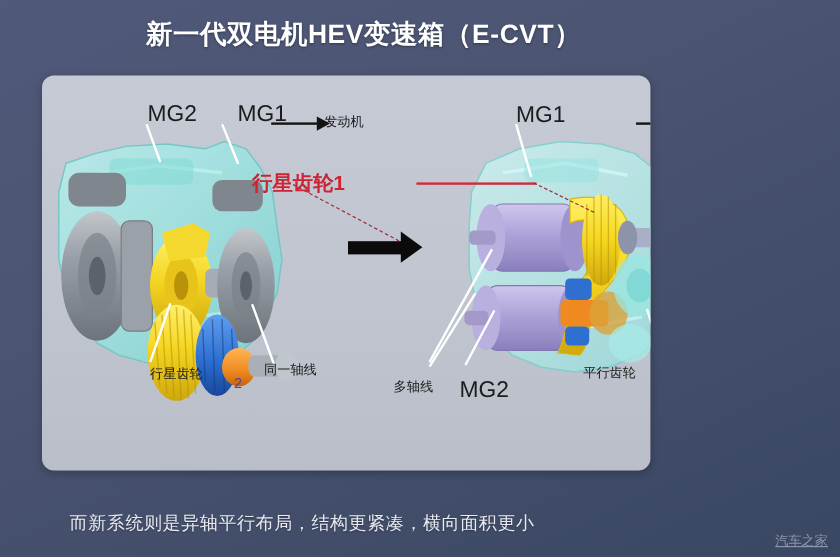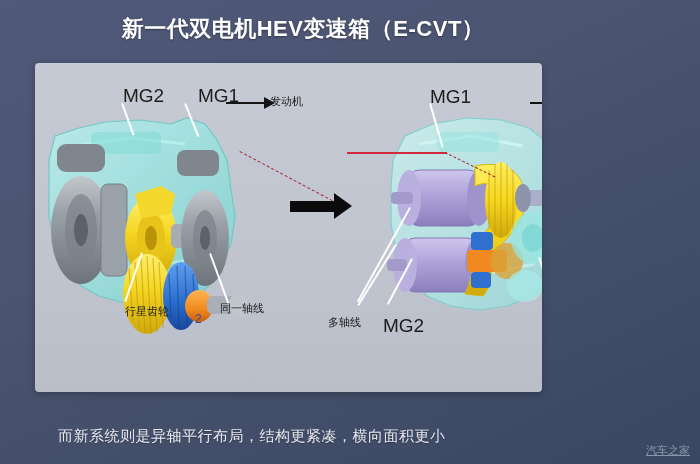--- a/index.html
+++ b/index.html
@@ -16,21 +16,21 @@
   .title{
     position:absolute;left:0;top:14px;width:606px;text-align:center;
     color:#ffffff;font-size:22px;font-weight:bold;letter-spacing:.5px;
     text-shadow:0 1px 2px rgba(0,0,0,.35);
   }
 
   
   .panel{
     position:absolute;left:35px;top:63px;width:507px;height:329px;
     background:linear-gradient(180deg,#c6cad4 0%,#c1c5cf 55%,#b9bec9 100%);
-    border-radius:4px;
+    border-radius:10px;
     box-shadow:0 2px 7px rgba(0,0,0,.25);
     overflow:hidden;
   }
 
   
   .diagram{position:absolute;}
   .diagram svg{display:block;}
 
   
   .lbl{
@@ -248,24 +248,26 @@
     <div class="reddash" style="left:205px;top:88px;width:105px;transform:rotate(28deg);"></div>
     <div class="reddash" style="left:410px;top:89px;width:56px;transform:rotate(26deg);"></div>
 
     <div class="lbl big" style="left:88px;top:22px;">MG2</div>
     <div class="lbl big" style="left:163px;top:22px;">MG1</div>
 
     <div class="lbl cn" style="left:90px;top:241px;text-align:right;">行星齿轮</div>
     <div class="lbl sub" style="left:160px;top:249px;">2</div>
     <div class="lbl cn" style="left:185px;top:238px;">同一轴线</div>
 
+    <div class="lbl red" style="left:175px;top:78px;">行星齿轮1</div>
 
     <div class="lbl big" style="left:395px;top:23px;">MG1</div>
     <div class="lbl cn" style="left:293px;top:252px;">多轴线</div>
     <div class="lbl big" style="left:348px;top:252px;">MG2</div>
+    <div class="lbl cn" style="left:451px;top:240px;">平行齿轮</div>
 
     <div class="engarrow" style="left:191px;top:33px;width:52px;">
       <div class="shaft"></div>
         <div class="head"></div>
     </div>
     <div class="lbl cn" style="left:235px;top:31px;">发动机</div>
 
     <div class="engarrow" style="left:495px;top:33px;width:52px;">
       <div class="shaft"></div>
         <div class="head"></div>

